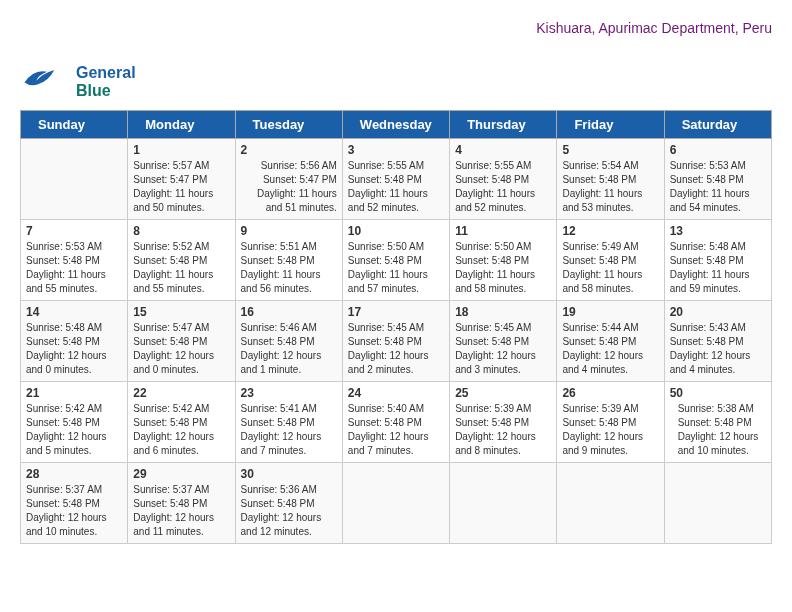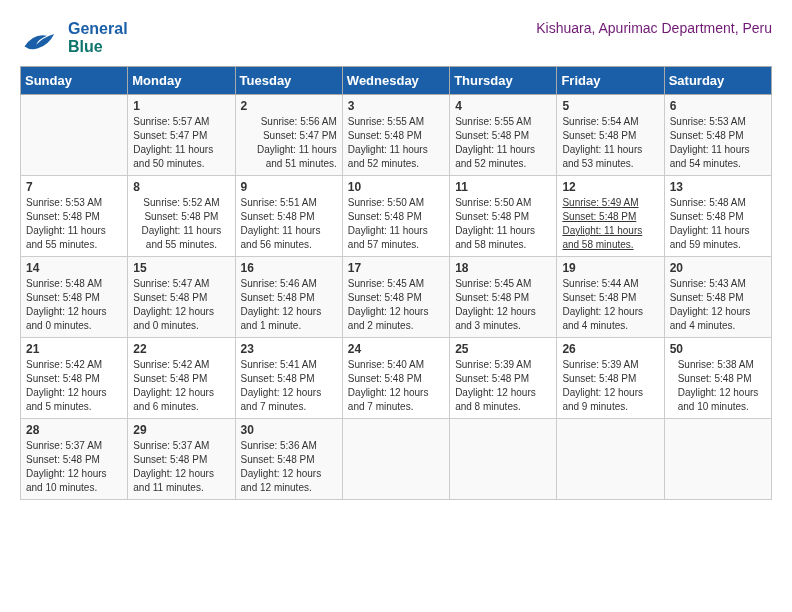--- a/index.html
+++ b/index.html
@@ -11,22 +11,23 @@
       padding: 20px;
     }
     .header {
       display: flex;
       align-items: flex-start;
       justify-content: space-between;
       margin-bottom: 10px;
     }
     .logo {
       display: flex;
-      align-items: flex-end;
-      gap: 12px;
+      align-items: flex-start;
+      gap: 20px;
+      margin-top: 44px;
     }
     .logo-bird {
       width: 36px;
       height: 28px;
     }
     .title-area {
       text-align: right;
     }
     .month-title {
       font-size: 36px;
@@ -40,21 +41,21 @@
     table {
       width: 100%;
       border-collapse: collapse;
       table-layout: fixed;
     }
     thead tr th {
       background-color: #1a5fa8;
       color: #fff;
       font-size: 13px;
       font-weight: bold;
-      padding: 6px 4px;
+      padding: 6px 17px;
       text-align: left;
       border: 1px solid #aaa;
     }
     tbody tr td {
       border: 1px solid #ccc;
       vertical-align: top;
       padding: 4px 5px;
       font-size: 10.5px;
       color: #333;
       height: 80px;
@@ -159,21 +160,21 @@
       <tr>
         <td>
           <span class="day-num">7</span>
           <div class="day-info" style="white-space: pre-line;">Sunrise: 5:53 AM
 Sunset: 5:48 PM
 Daylight: 11 hours
 and 55 minutes.</div>
         </td>
         <td>
           <span class="day-num">8</span>
-          <div class="day-info" style="white-space: pre-line; text-align: center;">Sunrise: 5:52 AM
+          <div class="day-info" style="white-space: pre-line;">Sunrise: 5:52 AM
 Sunset: 5:48 PM
 Daylight: 11 hours
 and 55 minutes.</div>
         </td>
         <td>
           <span class="day-num">9</span>
           <div class="day-info" style="white-space: pre-line;">Sunrise: 5:51 AM
 Sunset: 5:48 PM
 Daylight: 11 hours
 and 56 minutes.</div>
@@ -187,21 +188,21 @@
         </td>
         <td>
           <span class="day-num">11</span>
           <div class="day-info" style="white-space: pre-line;">Sunrise: 5:50 AM
 Sunset: 5:48 PM
 Daylight: 11 hours
 and 58 minutes.</div>
         </td>
         <td>
           <span class="day-num">12</span>
-          <div class="day-info" style="white-space: pre-line; text-decoration: underline;">Sunrise: 5:49 AM
+          <div class="day-info" style="white-space: pre-line;">Sunrise: 5:49 AM
 Sunset: 5:48 PM
 Daylight: 11 hours
 and 58 minutes.</div>
         </td>
         <td>
           <span class="day-num">13</span>
           <div class="day-info" style="white-space: pre-line;">Sunrise: 5:48 AM
 Sunset: 5:48 PM
 Daylight: 11 hours
 and 59 minutes.</div>

